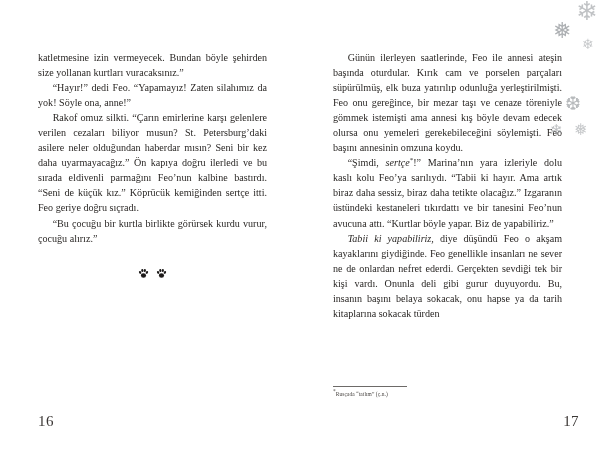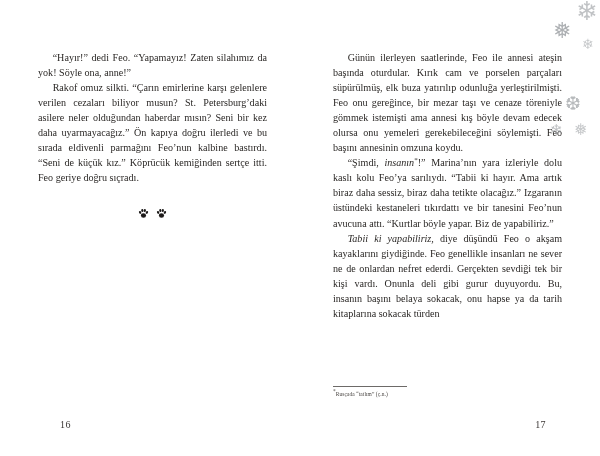--- a/index.html
+++ b/index.html
@@ -91,27 +91,26 @@
   .footnote .fn-star {
     font-size: 5.4px;
     vertical-align: super;
     line-height: 0;
   }
 
   
   .folio {
     position: absolute;
     bottom: 26px;
-    font-size: 10px;
+    font-size: 15px;
     color: #3b3735;
     letter-spacing: 0.4px;
-    margin-left: 22px;
   }
   .folio-left  { left: 38px; }
-  .folio-right { right: 54px; text-align: center; }
+  .folio-right { right: 21px; text-align: center; }
 
   
   .snow-layer {
     position: absolute;
     top: 0;
     right: 0;
     width: 90px;
     height: 170px;
     pointer-events: none;
   }
@@ -120,22 +119,24 @@
     color: #8e9296;
   }
 </style>
 </head>
 <body>
 
 <div class="spread">
 
   <div class="page page-left">
     <div class="textblock">
+      <p class="cont">katletmesine izin vermeyecek. Bundan böyle şehirden size yollanan kurtları vuracaksınız.”</p>
       <p>“Hayır!” dedi Feo. “Yapamayız! Zaten silahımız da yok! Söyle ona, anne!”</p>
       <p>Rakof omuz silkti. “Çarın emirlerine karşı gelenlere verilen cezaları biliyor musun? St. Petersburg’daki asilere neler olduğundan haberdar mısın? Seni bir kez daha uyarmayacağız.” Ön kapıya doğru ilerledi ve bu sırada eldivenli parmağını Feo’nun kalbine bastırdı. “Seni de küçük kız.” Köprücük kemiğinden sertçe itti. Feo geriye doğru sıçradı.</p>
+      <p>“Bu çocuğu bir kurtla birlikte görürsek kurdu vurur, çocuğu alırız.”</p>
     </div>
 
     <div class="ornament">
       <svg width="11" height="11" viewBox="0 0 24 24" aria-hidden="true">
         <g fill="#1c1a19">
           <ellipse cx="12" cy="16.4" rx="5.6" ry="5.1"></ellipse>
           <ellipse cx="4.6" cy="9.6" rx="2.5" ry="3.3" transform="rotate(-22 4.6 9.6)"></ellipse>
           <ellipse cx="9.4" cy="5.4" rx="2.4" ry="3.4" transform="rotate(-8 9.4 5.4)"></ellipse>
           <ellipse cx="14.9" cy="5.4" rx="2.4" ry="3.4" transform="rotate(8 14.9 5.4)"></ellipse>
           <ellipse cx="19.5" cy="9.6" rx="2.5" ry="3.3" transform="rotate(22 19.5 9.6)"></ellipse>
@@ -163,21 +164,21 @@
       <span class="flake" style="left:72px; top:36px; font-size:14px; opacity:.50;">❄</span>
       <span class="flake" style="left:55px; top:92px; font-size:19px; opacity:.62;">❆</span>
       <span class="flake" style="left:40px; top:121px; font-size:15px; opacity:.58;">❄</span>
       <span class="flake" style="left:64px; top:120px; font-size:16px; opacity:.50;">❅</span>
     </div>
 
     <div class="textblock">
       <p>Günün ilerleyen saatlerinde, Feo ile annesi ateşin başında oturdular. Kırık cam ve porselen parçaları süpürülmüş, elk buza yatırılıp odunluğa yerleştirilmişti. Feo onu gereğince, bir mezar taşı ve cenaze töreniyle gömmek istemişti ama annesi kış böyle devam edecek olursa onu yemeleri gerekebileceğini söylemişti. Feo başını annesinin omzuna koydu.</p>
 
       <p>
-        <span>“Şimdi, </span><span class="ital">insanın</span><span class="fn-ref">*</span><span>!” Marina’nın yara izleriyle dolu kaslı kolu Feo’ya sarılıydı. “Tabii ki hayır. Ama artık biraz daha sessiz, biraz daha tetikte olacağız.” Izgaranın üstündeki kestaneleri tıkırdattı ve bir tanesini Feo’nun avucuna attı. “Kurtlar böyle yapar. Biz de yapabiliriz.”</span>
+        <span>“Şimdi, </span><span class="ital">sertçe</span><span class="fn-ref">*</span><span>!” Marina’nın yara izleriyle dolu kaslı kolu Feo’ya sarılıydı. “Tabii ki hayır. Ama artık biraz daha sessiz, biraz daha tetikte olacağız.” Izgaranın üstündeki kestaneleri tıkırdattı ve bir tanesini Feo’nun avucuna attı. “Kurtlar böyle yapar. Biz de yapabiliriz.”</span>
       </p>
 
       <p>
         <span class="ital">Tabii ki yapabiliriz,</span><span> diye düşündü Feo o akşam kayaklarını giydiğinde. Feo genellikle insanları ne sever ne de onlardan nefret ederdi. Gerçekten sevdiği tek bir kişi vardı. Onunla deli gibi gurur duyuyordu. Bu, insanın başını belaya sokacak, onu hapse ya da tarih kitaplarına sokacak türden</span>
       </p>
     </div>
 
     <div class="footnote">
       <div class="rule"></div>
       <div class="fn-text"><span class="fn-star">*</span><span>Rusçada “tatlım” (ç.n.)</span></div>

